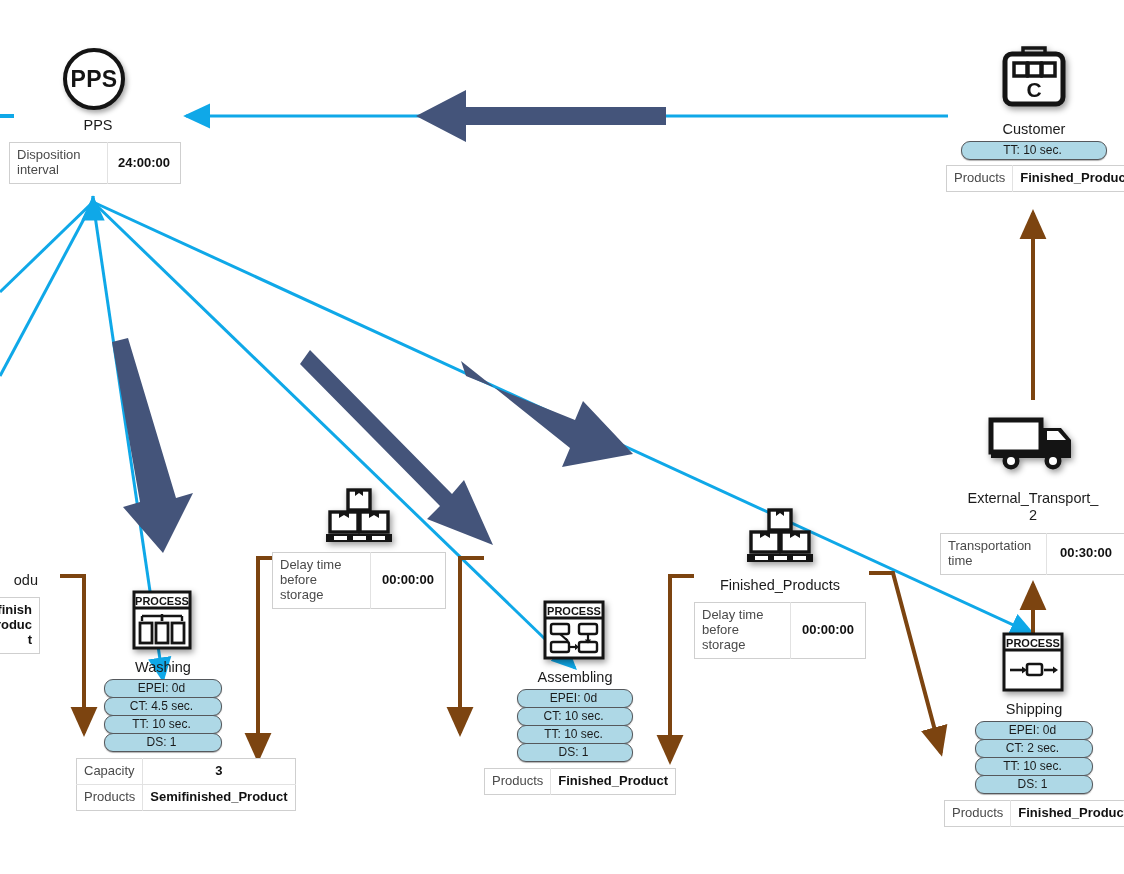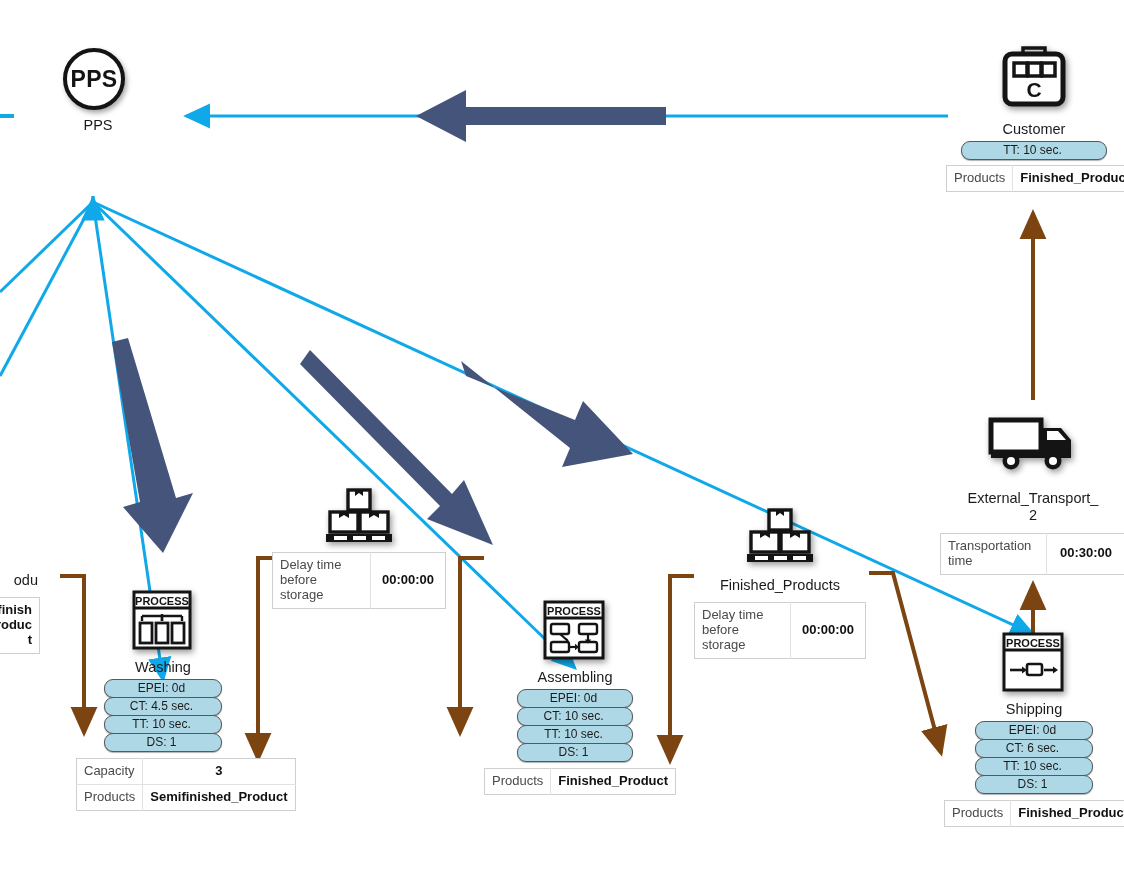--- a/index.html
+++ b/index.html
@@ -143,20 +143,28 @@
       <path d="M1033,627 L1033,564" marker-end="url(#brownArrow)"></path>
       <path d="M1033,380 L1033,193" marker-end="url(#brownArrow)"></path>
     </g>
   </svg>
 
   <div class="node" style="left:9px; top:22px; width:172px;">
     <div class="icon-wrap" style="height:68px; justify-content:flex-start; padding-left:54px;">
       <div class="pps-circle">PPS</div>
     </div>
     <div class="node-label" style="margin-left:-4px; width:186px; text-align:center;">PPS</div>
+    <table class="prop-table" style="width:172px; margin-top:8px;">
+      <tbody>
+          <tr>
+        <td class="k" style="width:98px;">Disposition interval</td>
+        <td class="v">24:00:00</td>
+      </tr>
+    </tbody>
+      </table>
   </div>
 
   <div class="node" style="left:946px; top:18px; width:176px;">
     <div class="icon-wrap" style="height:76px;">
       <svg class="ico" width="74" height="70" viewBox="0 0 74 70">
         <rect x="26" y="4" width="22" height="6" fill="none" stroke="#141414" stroke-width="3.5"></rect>
         <rect x="8" y="10" width="58" height="50" rx="7" fill="#fff" stroke="#141414" stroke-width="5"></rect>
         <rect x="17" y="19" width="13" height="13" fill="none" stroke="#141414" stroke-width="3.5"></rect>
         <rect x="31" y="19" width="13" height="13" fill="none" stroke="#141414" stroke-width="3.5"></rect>
         <rect x="45" y="19" width="13" height="13" fill="none" stroke="#141414" stroke-width="3.5"></rect>
@@ -211,21 +219,21 @@
         <line x1="10" y1="38" x2="22" y2="38" stroke="#141414" stroke-width="2.6"></line>
         <path d="M22,34.5 L27,38 L22,41.5 z" fill="#141414"></path>
         <rect x="27" y="32" width="15" height="11" rx="2" fill="none" stroke="#141414" stroke-width="2.6"></rect>
         <line x1="44" y1="38" x2="53" y2="38" stroke="#141414" stroke-width="2.6"></line>
         <path d="M53,34.5 L58,38 L53,41.5 z" fill="#141414"></path>
       </svg>
     </div>
     <div class="node-label">Shipping</div>
     <div class="kpi-stack">
       <div class="kpi" style="width:118px;">EPEI: 0d</div>
-      <div class="kpi" style="width:118px;">CT: 6 sec.</div>
+      <div class="kpi" style="width:118px;">CT: 2 sec.</div>
       <div class="kpi" style="width:118px;">TT: 10 sec.</div>
       <div class="kpi" style="width:118px;">DS: 1</div>
     </div>
     <table class="prop-table" style="width:176px; margin-top:6px;">
       <tbody>
           <tr>
         <td class="k" style="width:96px;">Products</td>
         <td class="v">Finished_Product</td>
       </tr>
     </tbody>

